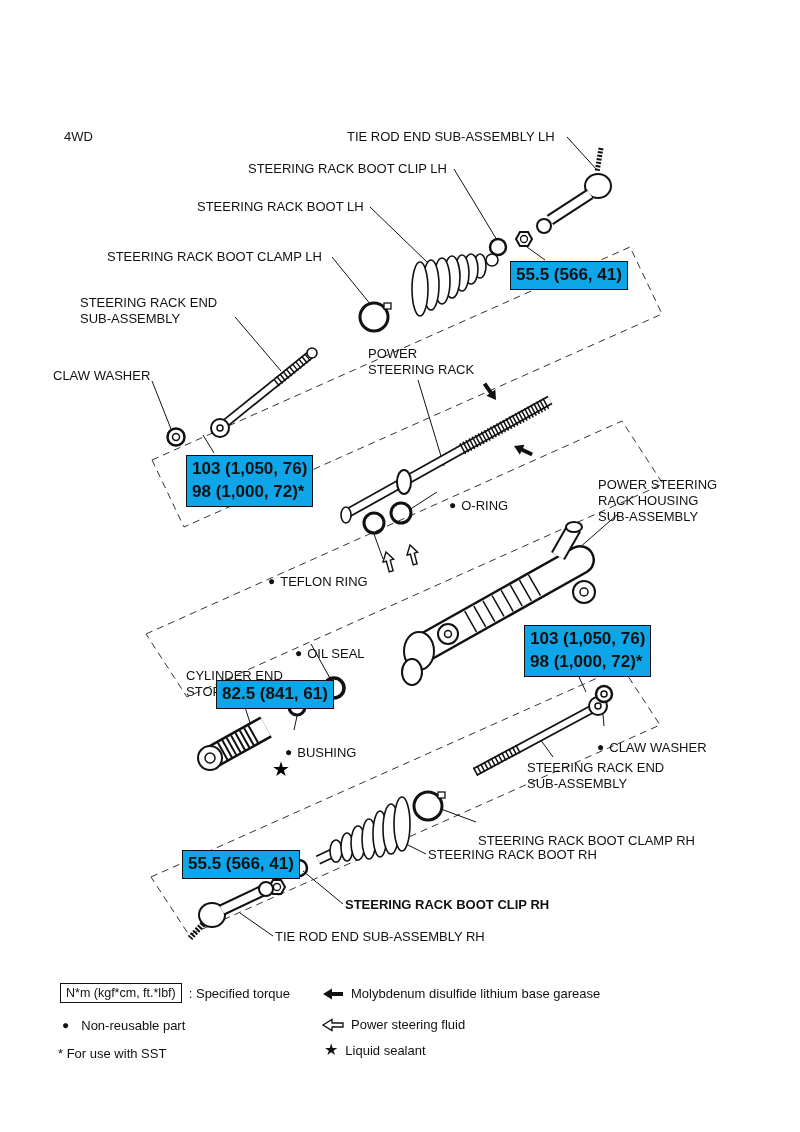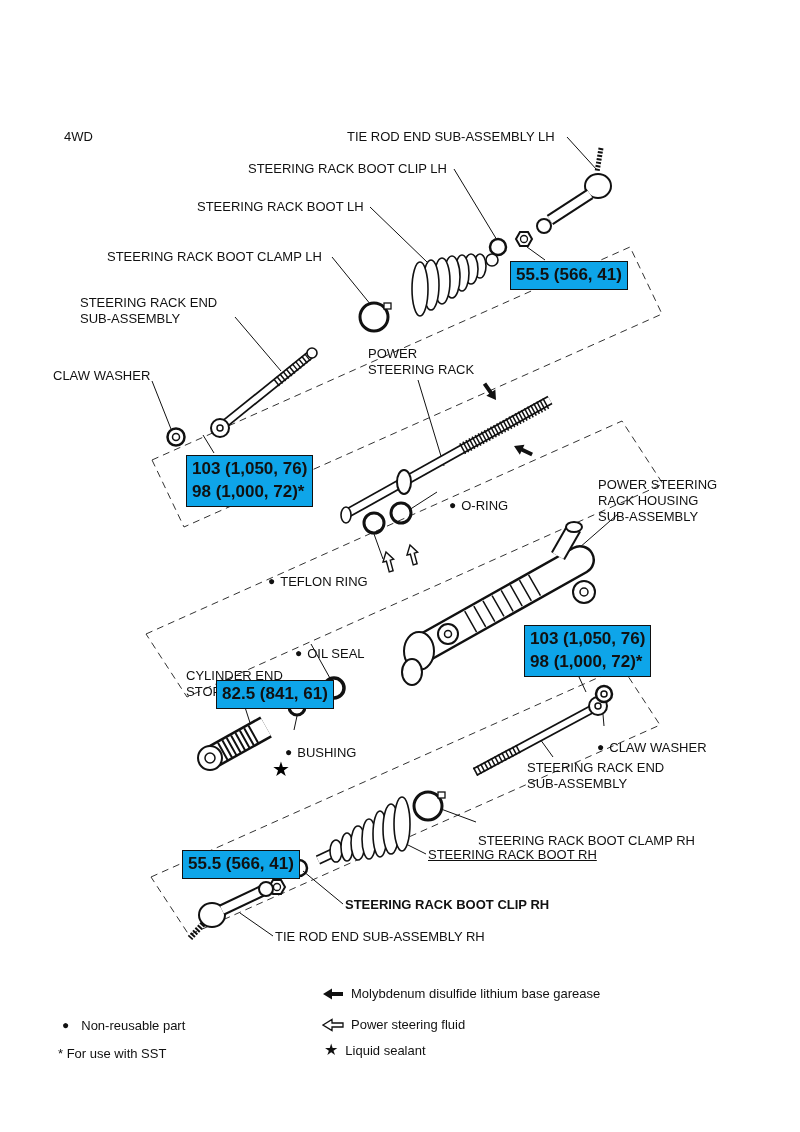--- a/index.html
+++ b/index.html
@@ -248,38 +248,42 @@
 
   <div class="lbl" style="left:597px;top:724px;">
     <span class="bullet">●</span><span class="txt">CLAW WASHER</span>
   </div>
 
   <div class="lbl" style="left:527px;top:760px;">STEERING RACK END
 SUB-ASSEMBLY</div>
 
   <div class="lbl" style="left:478px;top:815px;margin-top:18px;">STEERING RACK BOOT CLAMP RH</div>
 
-  <div class="lbl" style="left:428px;top:847px;text-decoration:underline;">STEERING RACK BOOT RH</div>
+  <div class="lbl" style="left:428px;top:847px;">STEERING RACK BOOT RH</div>
 
   <div class="lbl" style="left:345px;top:897px;font-weight:bold;">STEERING RACK BOOT CLIP RH</div>
 
   <div class="lbl" style="left:275px;top:929px;">TIE ROD END SUB-ASSEMBLY RH</div>
 
   <div class="torque" style="left:510px;top:261px;">55.5 (566, 41)</div>
 
   <div class="torque" style="left:186px;top:455px;">103 (1,050, 76)
 98 (1,000, 72)*</div>
 
   <div class="torque" style="left:216px;top:680px;">82.5 (841, 61)</div>
 
   <div class="torque" style="left:524px;top:625px;">103 (1,050, 76)
 98 (1,000, 72)*</div>
 
   <div class="torque" style="left:182px;top:850px;">55.5 (566, 41)</div>
 
+  <div class="legend-row" style="left:60px;top:983px;">
+    <span class="tq-symbol">N*m (kgf*cm, ft.*lbf)</span>
+    <span>: Specified torque</span>
+  </div>
 
   <div class="legend-row" style="left:62px;top:1018px;">
     <span class="bullet">●</span>
     <span>Non-reusable part</span>
   </div>
 
   <div class="legend-row" style="left:58px;top:1046px;">
     <span>* For use with SST</span>
   </div>
 

